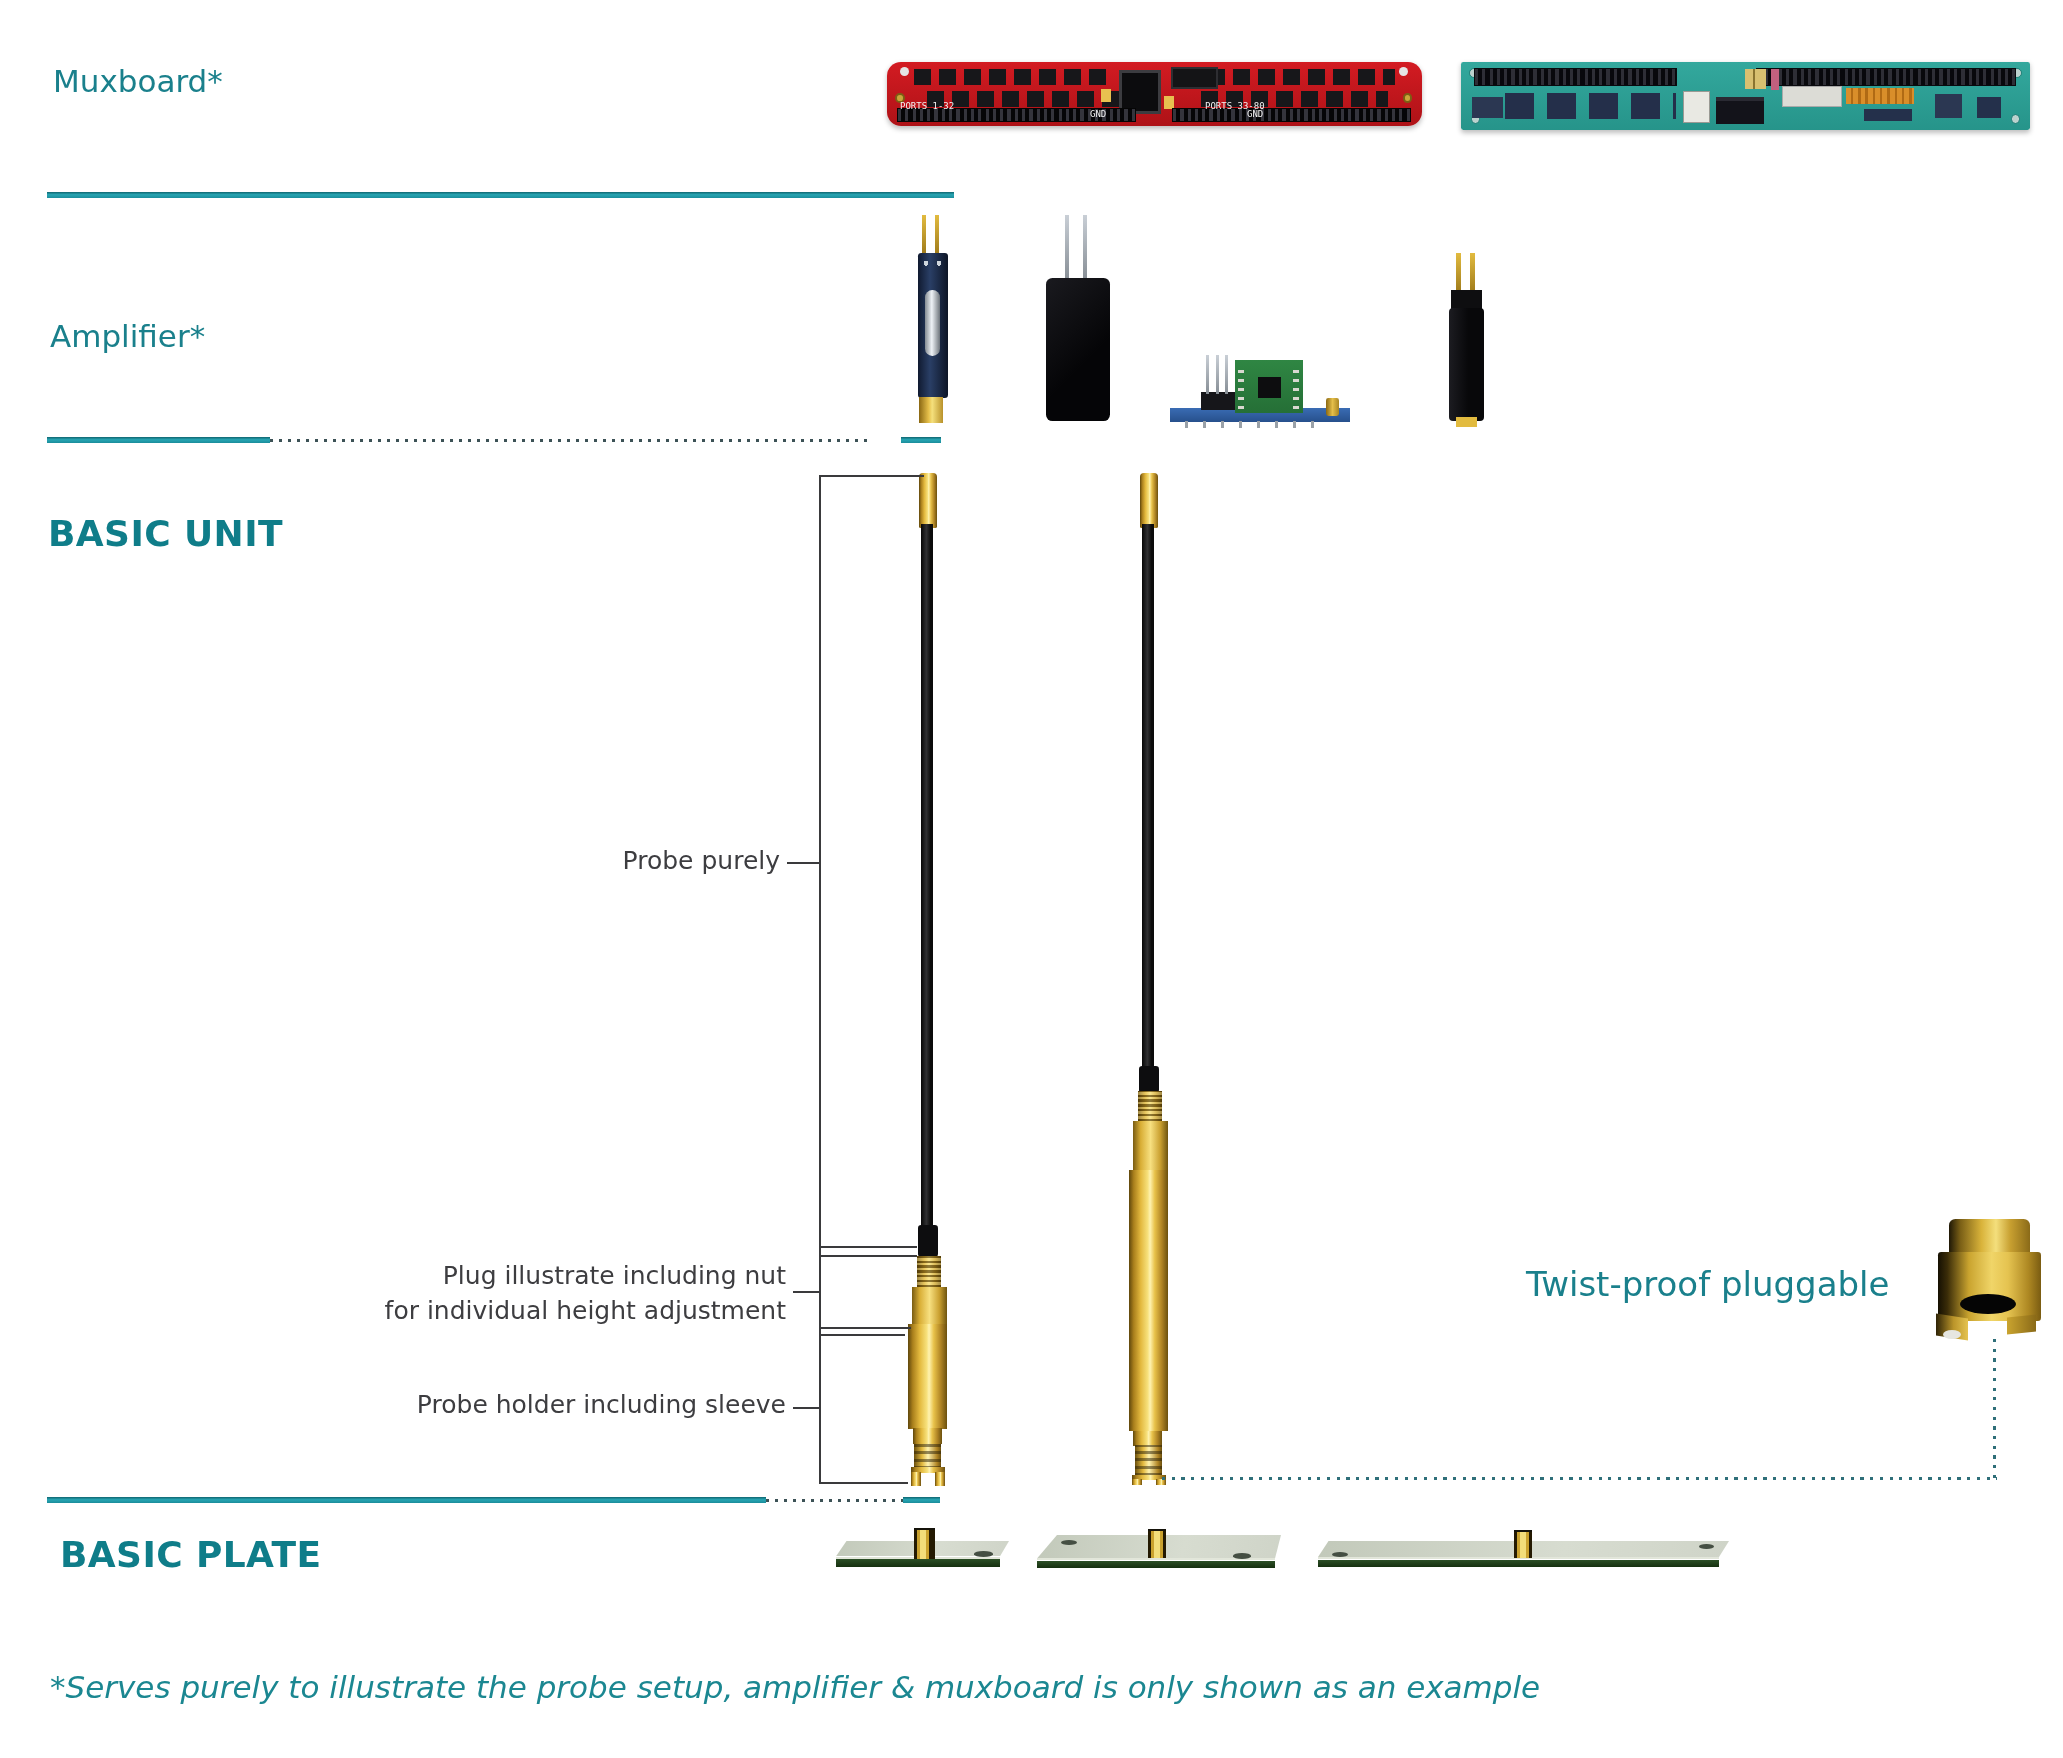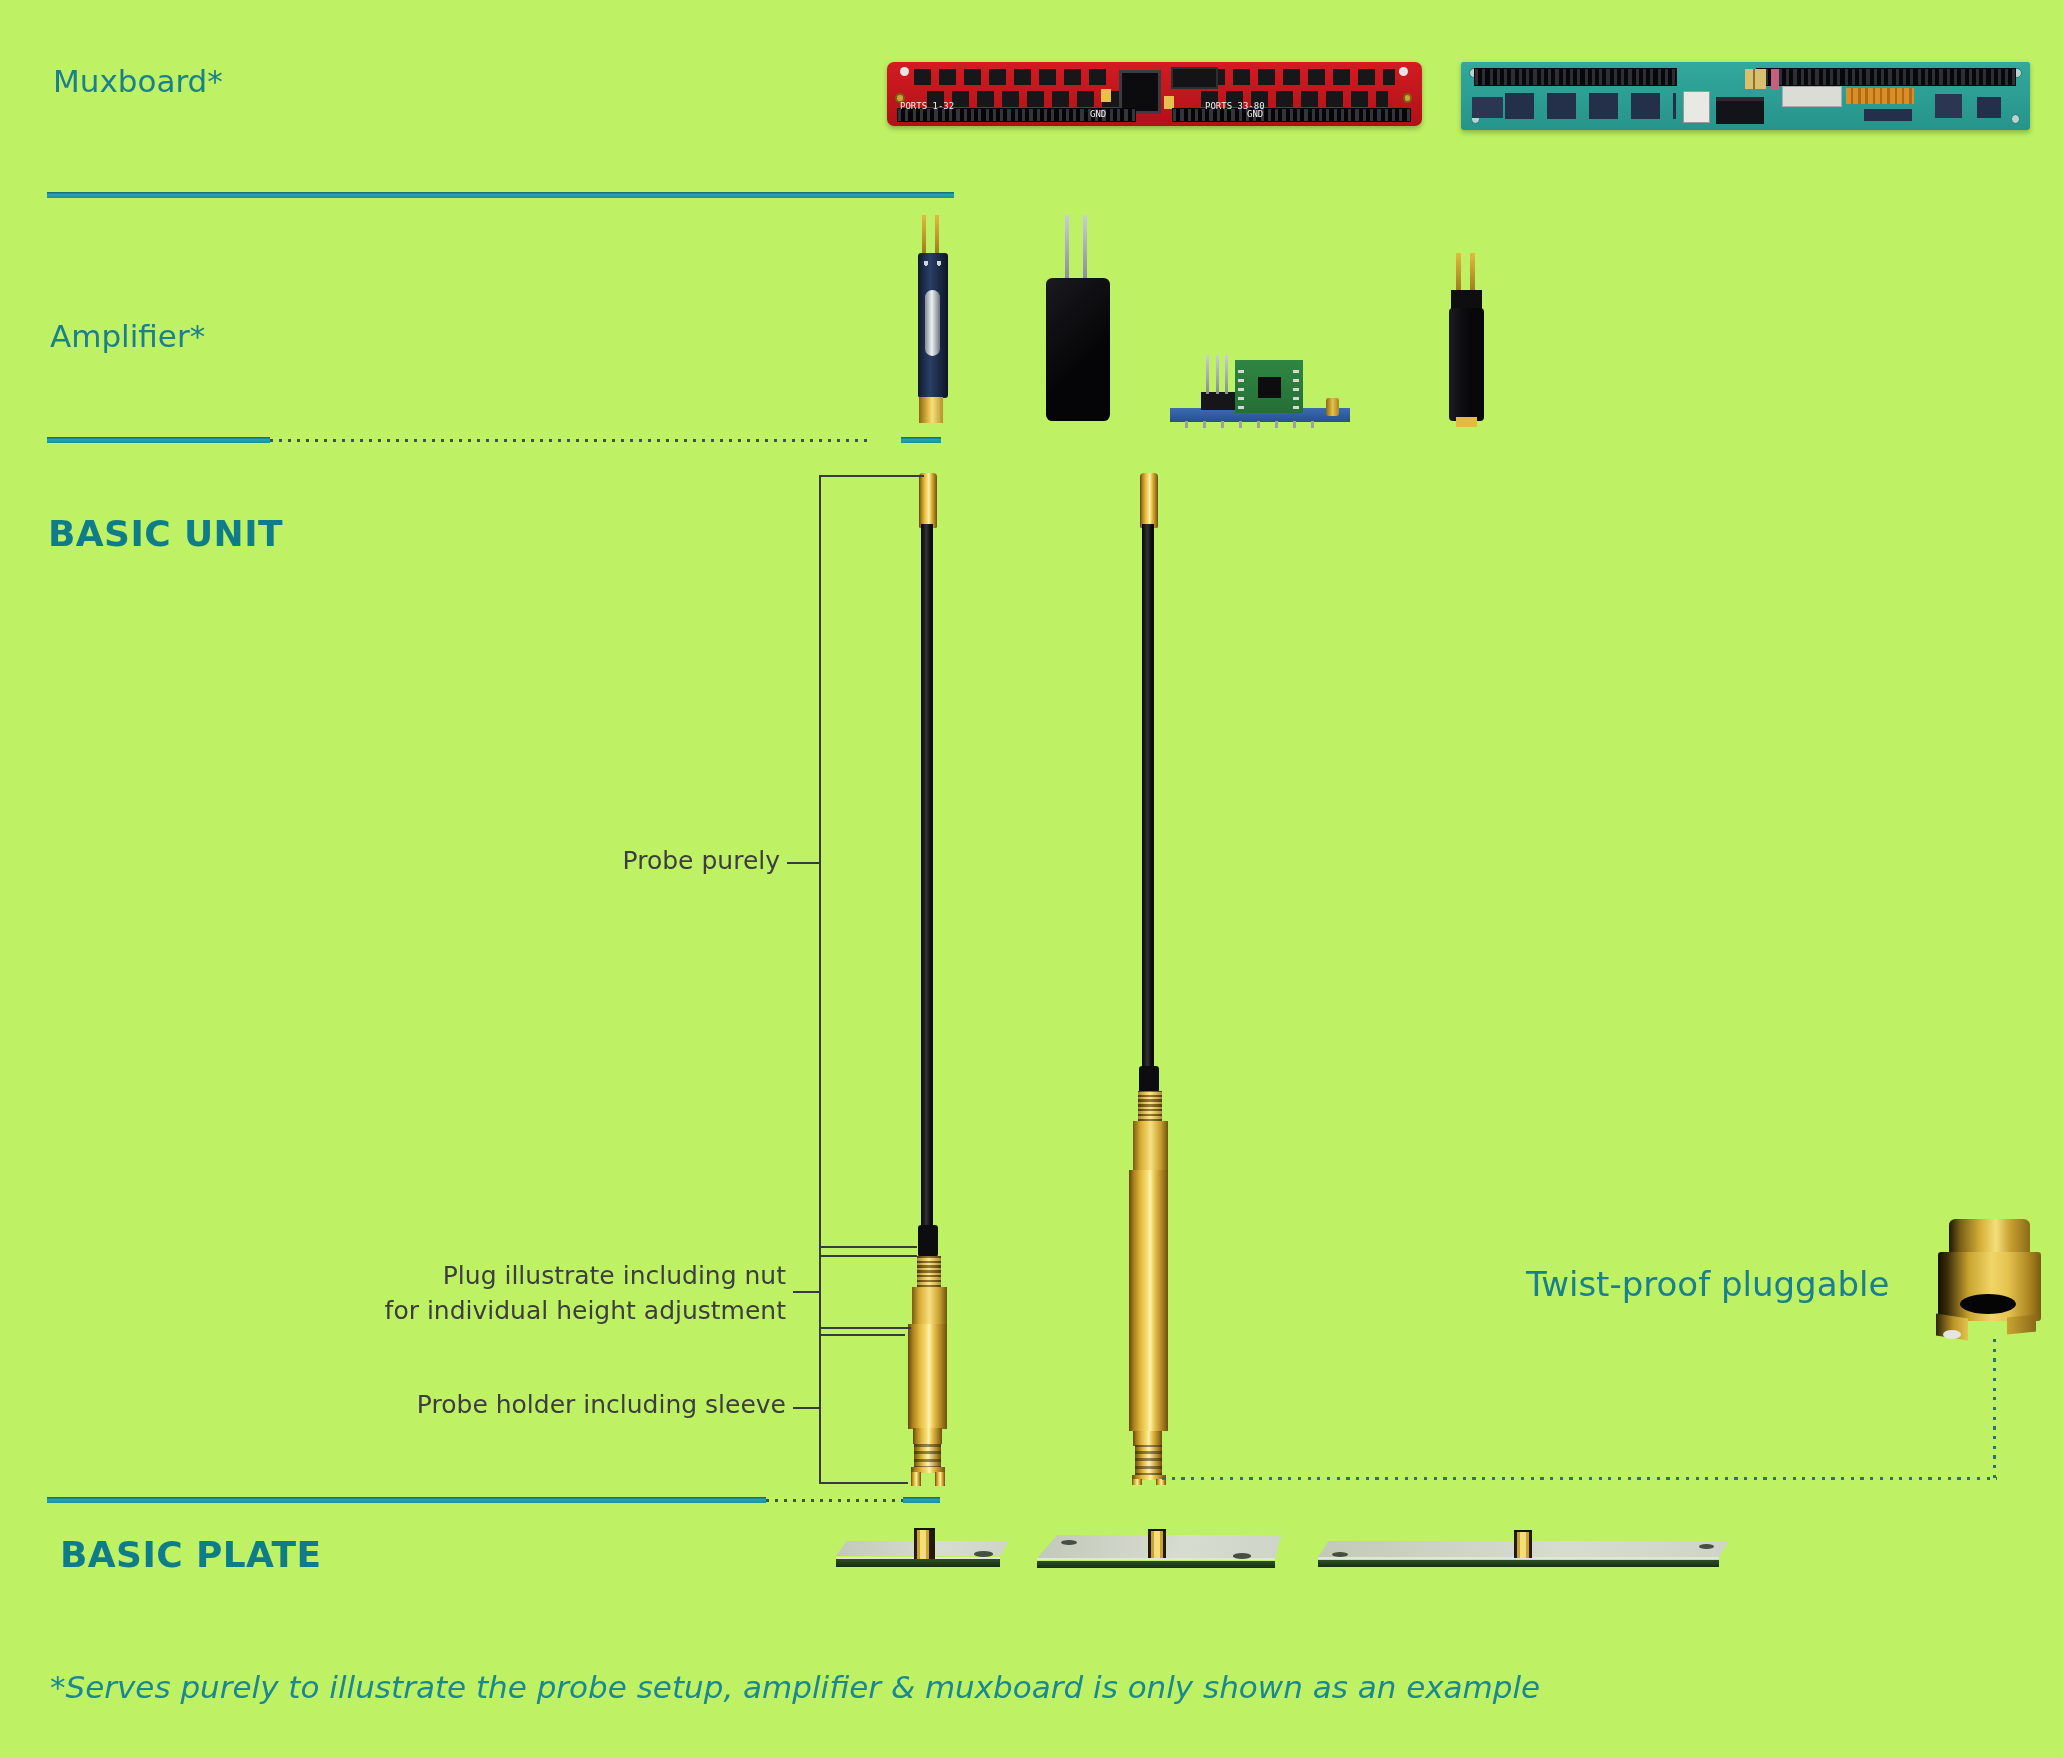--- a/index.html
+++ b/index.html
@@ -41,21 +41,21 @@
   #bk-t2{left:819px;top:1246px;width:98px;height:1.6px;}
   #bk-t3{left:819px;top:1255px;width:98px;height:1.6px;}
   #bk-t4{left:819px;top:1327px;width:92px;height:1.6px;}
   #bk-t5{left:819px;top:1334px;width:86px;height:1.6px;}
   #bk-t6{left:819px;top:1482px;width:89px;height:1.6px;}
   #ld-cable{left:787px;top:862px;width:33px;height:2.4px;}
   #ld-plug{left:793px;top:1291px;width:27px;height:2.4px;}
   #ld-holder{left:793px;top:1407px;width:27px;height:2.4px;}
 
   
-  #pcb-red{left:887px;top:62px;width:535px;height:64px;border-radius:7px;
+  #pcb-red{left:887px;top:62px;width:535px;height:64px;border-radius:14px;
     background:linear-gradient(180deg,#d31b22,#ae1217);box-shadow:0 2.4px 4.8px rgba(0,0,0,.25);}
   .red-chips{height:16px;background:repeating-linear-gradient(90deg,#17171a 0 17px,rgba(0,0,0,0) 17px 25px);}
   #rc1{left:27px;top:7.3px;width:197px;}
   #rc2{left:40px;top:29px;width:197px;}
   #rc3{left:321px;top:7.3px;width:187px;}
   #rc4{left:314px;top:29px;width:187px;}
   #red-qfp{left:232px;top:8px;width:42px;height:44px;background:#0c0c0e;border:3.2px solid #3c3c40;}
   #red-header{left:284px;top:4.8px;width:47px;height:22.6px;background:#141416;border:2.4px solid #2e2e32;}
   .red-conn{bottom:4px;height:13.7px;background:repeating-linear-gradient(90deg,#34343c 0 3.2px,#050507 3.2px 7.3px);border:0.8px solid #050505;}
   #red-conn-l{left:9.7px;width:239px;}
@@ -192,21 +192,21 @@
   #pl3-top{left:1318px;top:1541px;width:411px;height:16px;clip-path:polygon(10.5px 0,411px 0,401px 16px,0 16px);}
   #pl3-front{left:1318px;top:1557px;width:401px;height:2.4px;}
   #pl3-side{left:1318px;top:1560px;width:401px;height:7.3px;}
   #pl3-hole-a{left:1332px;top:1552px;width:16px;height:4.8px;}
   #pl3-hole-b{left:1699px;top:1544px;width:14.5px;height:4.8px;}
   #pl3-peg{left:1514px;top:1530px;width:18px;height:28px;}
 </style>
 </head>
 <body>
 
-<div id="stage" style="background: #bef264;">
+<div id="stage" style="background: #ffffff;">
 
   <div class="teal-label" id="lbl-muxboard">Muxboard*</div>
   <div class="teal-label" id="lbl-amplifier">Amplifier*</div>
   <div class="teal-heading" id="lbl-basic-unit">BASIC UNIT</div>
   <div class="teal-heading" id="lbl-probe-plate">BASIC PLATE</div>
   <div id="lbl-twist">Twist-proof pluggable</div>
   <div id="footnote">*Serves purely to illustrate the probe setup, amplifier &amp; muxboard is only shown as an example</div>
 
   <div class="sep" id="sep1"></div>
   <div class="sep" id="sep2a"></div>

